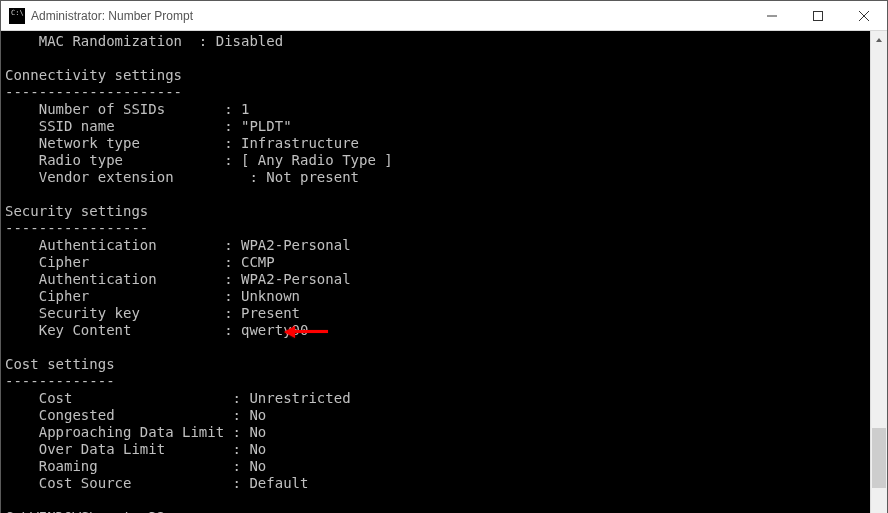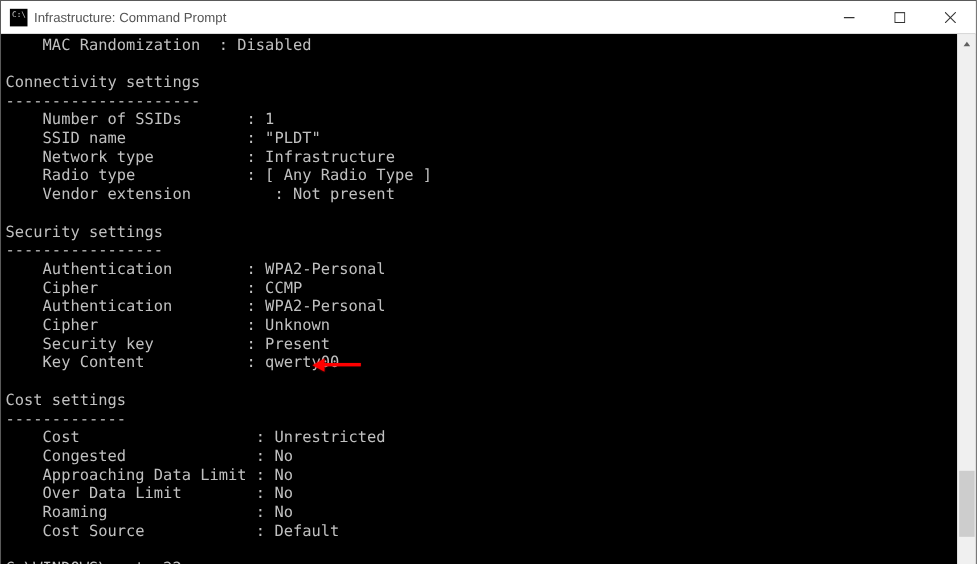--- a/index.html
+++ b/index.html
@@ -67,21 +67,21 @@
     filter: drop-shadow(0 0 1px rgba(255,0,0,.6));
   }
   .prompt-line { display: inline; }
 </style>
 </head>
 <body>
 
 <div class="window">
   <div class="titlebar">
     <span class="app-icon"></span>
-    <span class="title-text">Infrastructure: Command Prompt</span>
+    <span class="title-text">Administrator: Number Prompt</span>
     <span class="title-spacer"></span>
     <div class="win-btn">
       <svg viewBox="0 0 10 10">
           <line x1="0" y1="5" x2="10" y2="5" stroke="currentColor" stroke-width="1"></line>
         </svg>
     </div>
     <div class="win-btn">
       <svg viewBox="0 0 10 10">
           <rect x="0.5" y="0.5" width="9" height="9" fill="none" stroke="currentColor" stroke-width="1"></rect>
         </svg>

